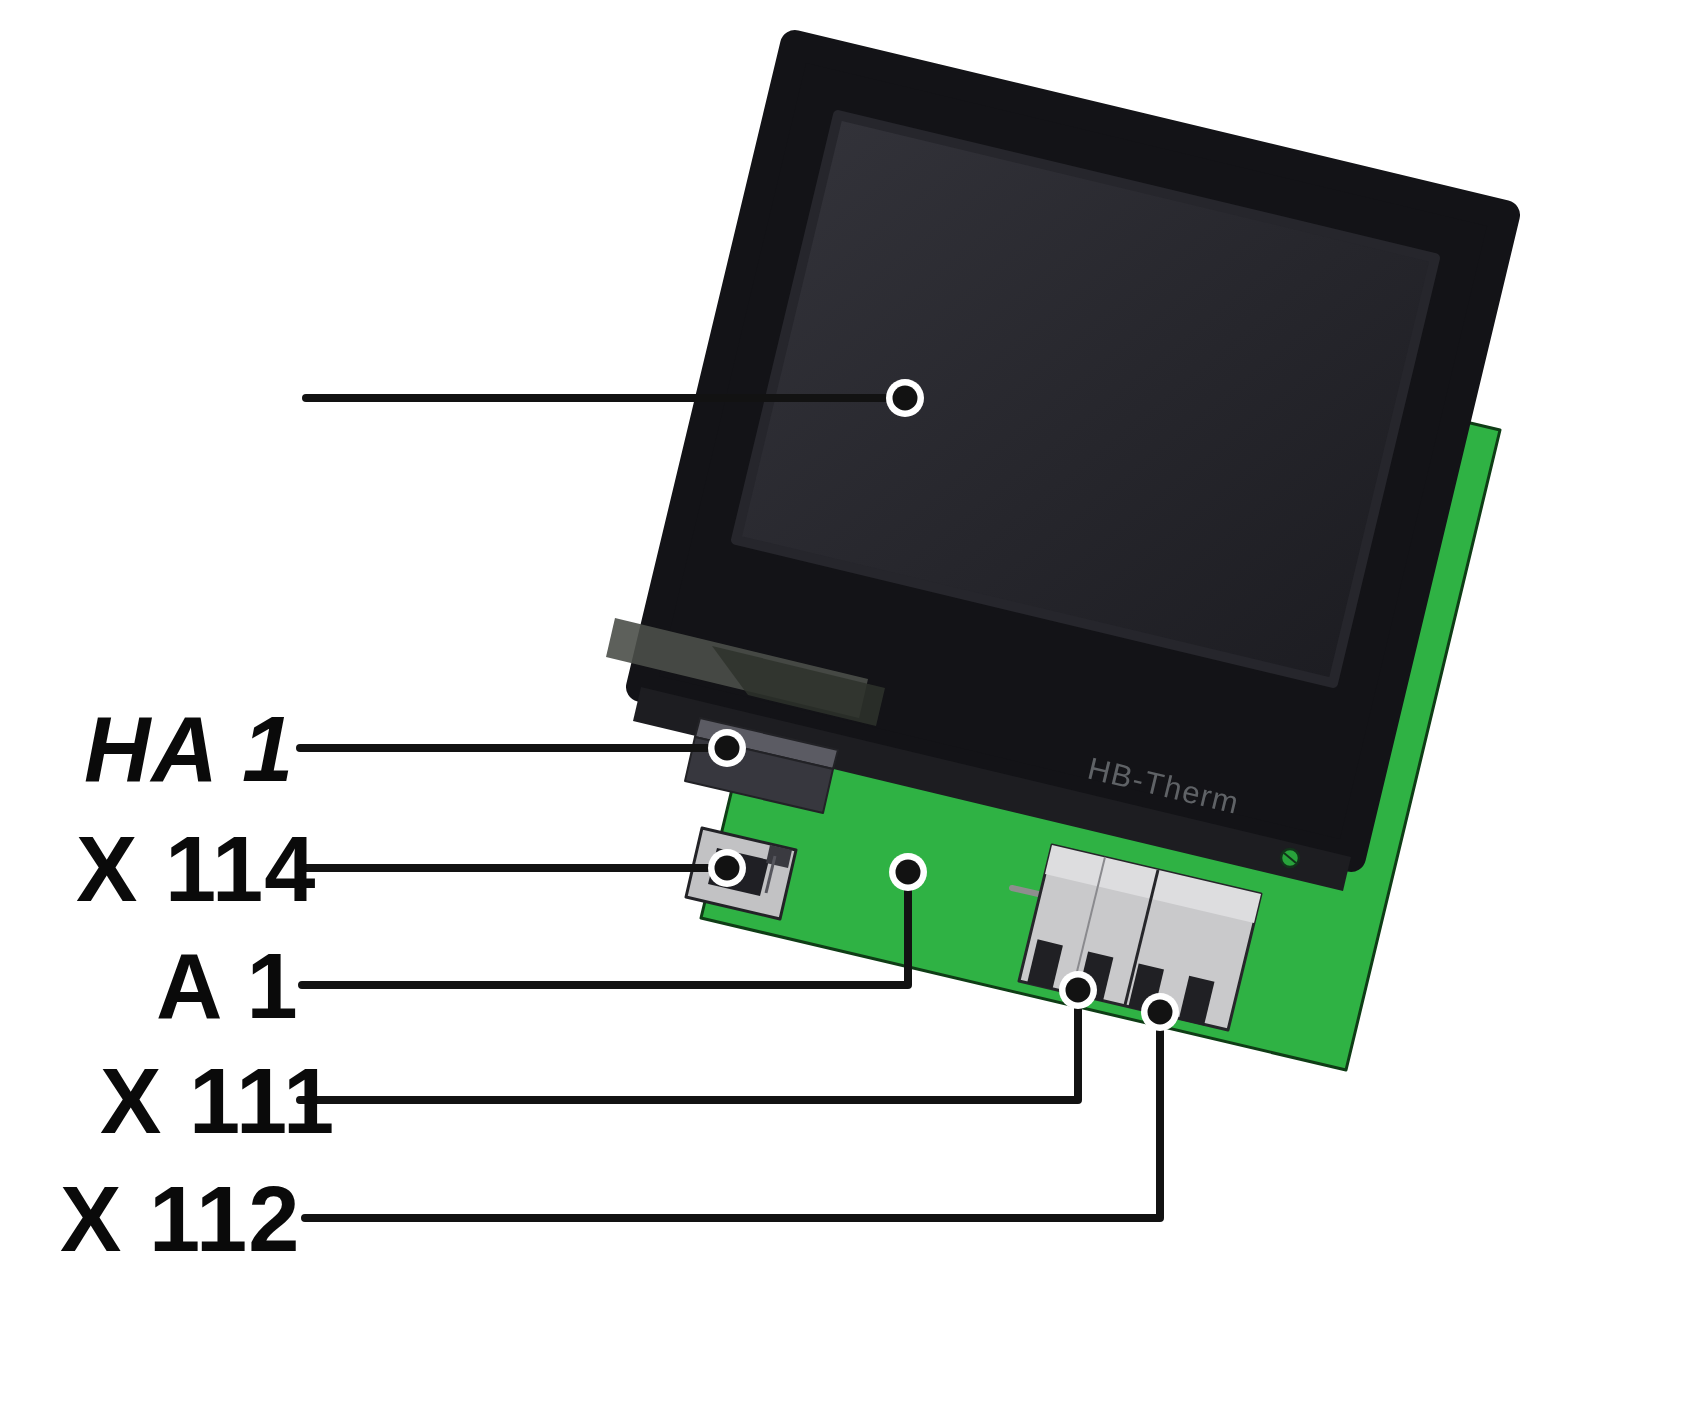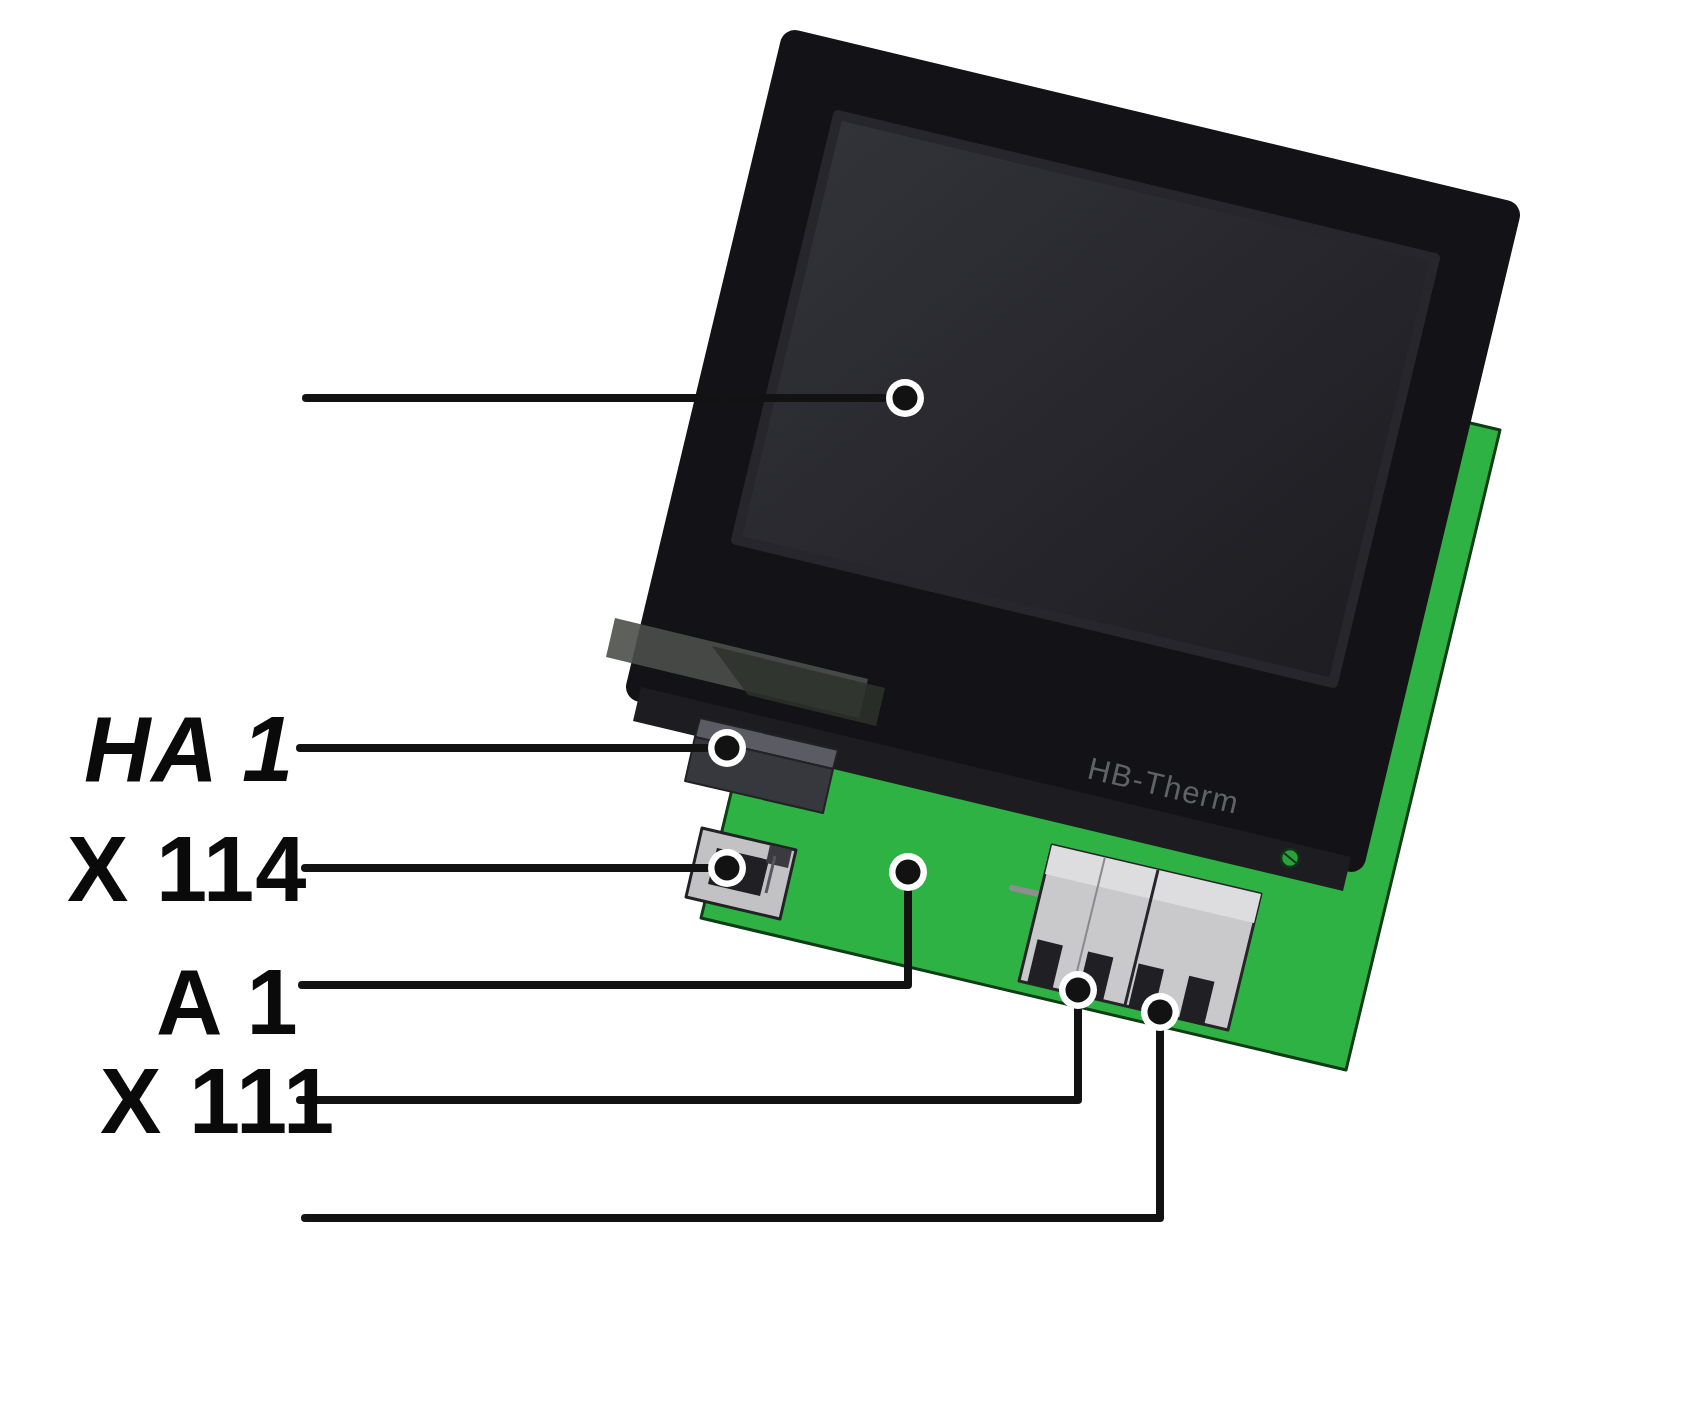--- a/index.html
+++ b/index.html
@@ -22,22 +22,22 @@
     line-height: 100px;
     font-size: 92px;
     font-weight: 700;
     letter-spacing: 1px;
     color: #0a0a0a;
     white-space: nowrap;
     user-select: none;
   }
   .lbl-a2   { left: 158px; top: 349px;  }
   .lbl-ha1  { left: 84px;  top: 699px; font-style: italic;  }
-  .lbl-x114 { left: 67px;  top: 819px; text-align: center;  }
-  .lbl-a1   { left: 156px; top: 936px; margin-top: 16px;  }
+  .lbl-x114 { left: 76px;  top: 819px; text-align: center;  }
+  .lbl-a1   { left: 156px; top: 936px;  }
   .lbl-x111 { left: 60px;  top: 1051px; margin-left: 40px; }
   .lbl-x112 { left: 60px;  top: 1169px; }
 </style>
 </head>
 <body>
 
 <div class="canvas">
 
   <svg class="device-svg" viewBox="0 0 1707 1401" xmlns="http://www.w3.org/2000/svg">
     <defs>
@@ -128,14 +128,15 @@
     <g>
       <circle cx="1160" cy="1012" r="19" fill="#ffffff"></circle>
         <circle cx="1160" cy="1012" r="12.5" fill="#121212"></circle>
     </g>
   </svg>
 
   <div class="callout-label lbl-ha1">HA 1</div>
   <div class="callout-label lbl-x114">X 114</div>
   <div class="callout-label lbl-a1">A 1</div>
   <div class="callout-label lbl-x111">X 111</div>
+  <div class="callout-label lbl-x112">X 112</div>
 
 </div>
 
 </body></html>

